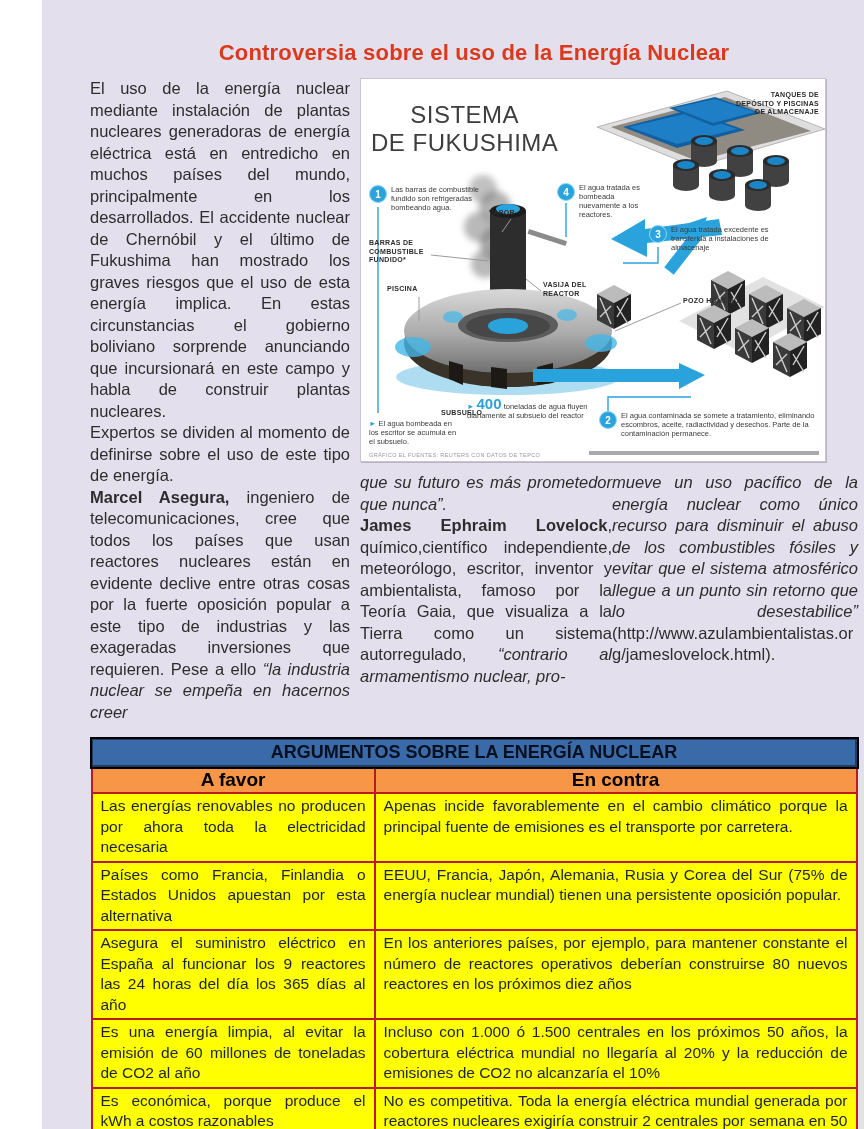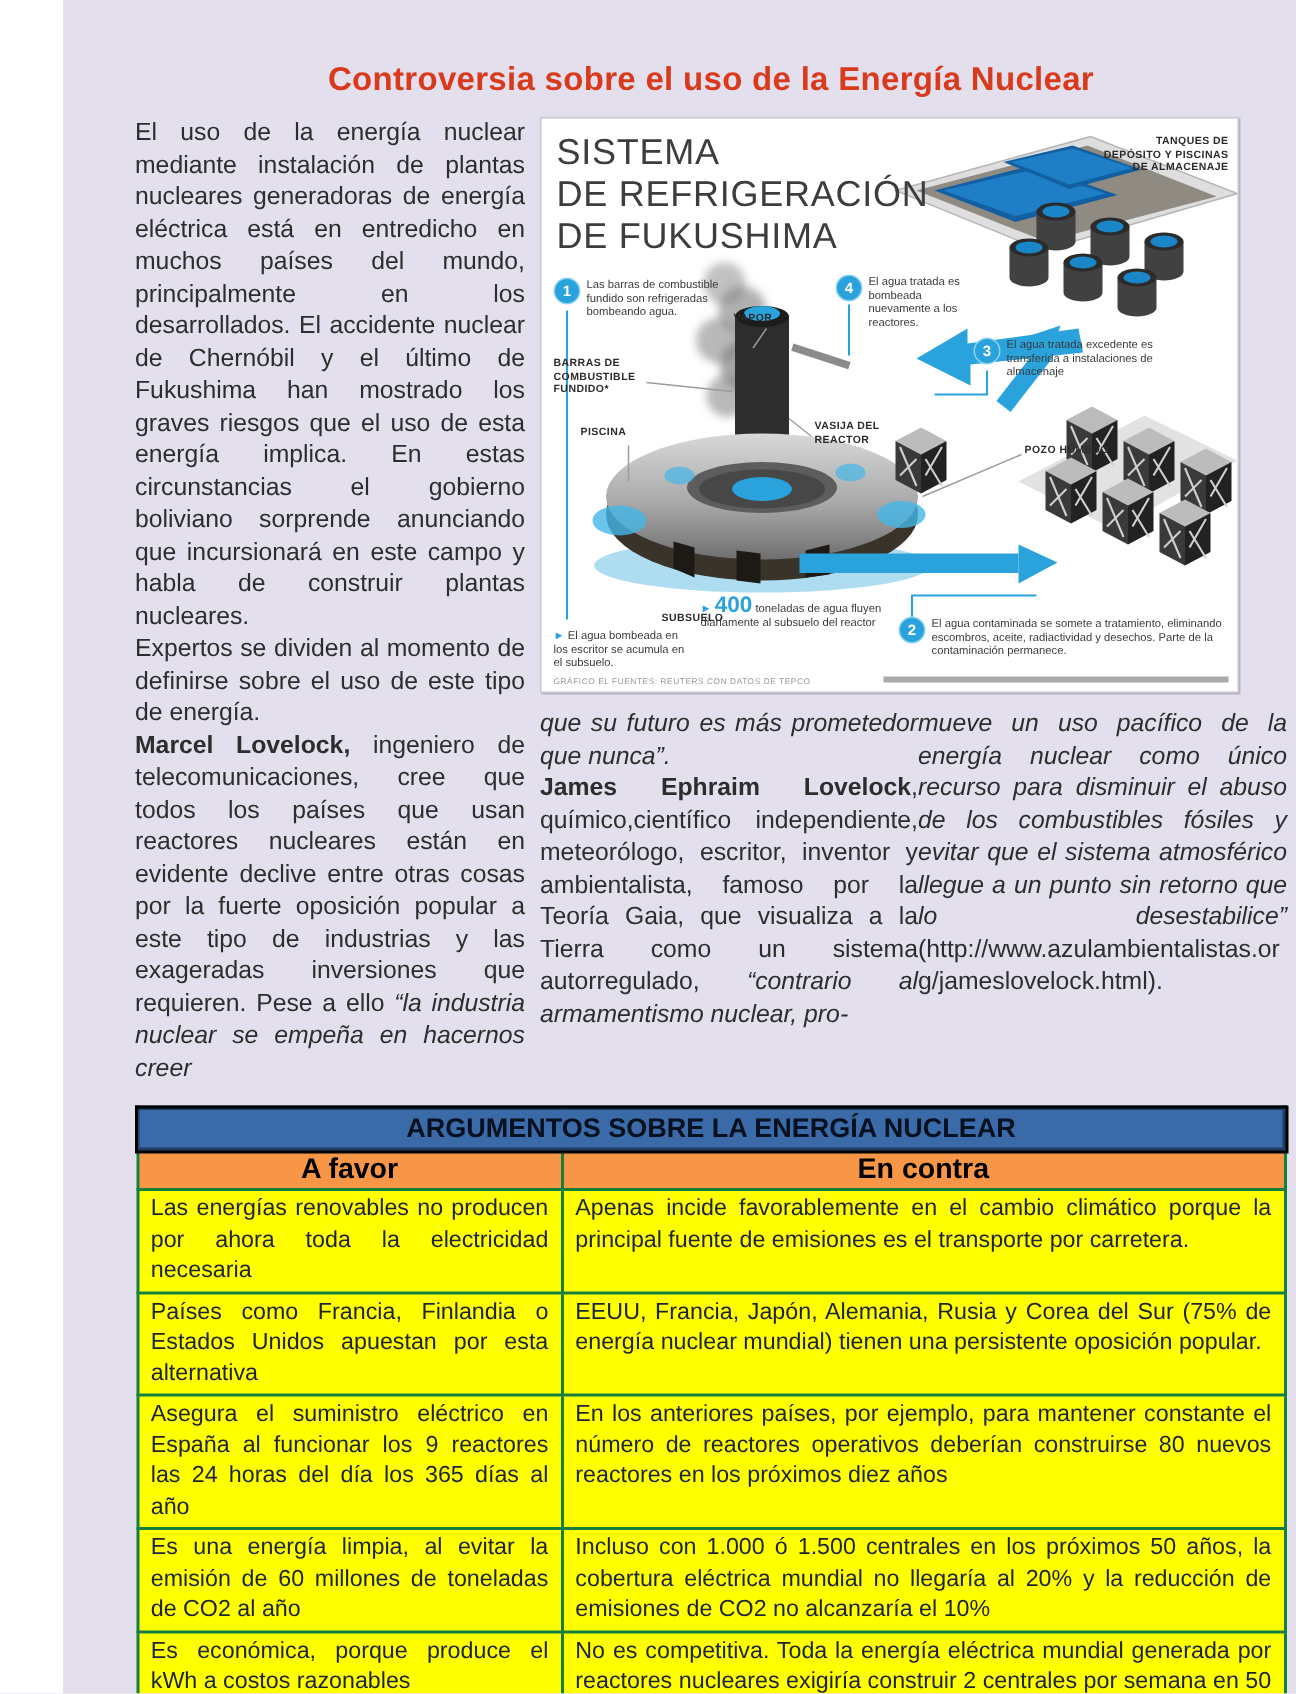--- a/index.html
+++ b/index.html
@@ -41,21 +41,21 @@
   .ig-bullet{color:#2aa3dc;font-weight:bold;}
   .ig-400{font-size:15px;font-weight:bold;color:#2aa3dc;line-height:9px;}
   .ig-credit{font-size:5.5px;color:#979797;letter-spacing:.4px;}
   
   .subcols{display:flex;}
   .col2{width:252px;flex:0 0 252px;}
   .col3{flex:1;min-width:0;}
   
   .table-wrap{margin-top:14px;}
   table.args{border-collapse:collapse;width:100%;table-layout:fixed;}
-  table.args td{border:2px solid #15803d;}
+  table.args td{border:2px solid #b91c1c;}
   .t-title td{
     background:#3a6ba8;border:3px solid #1c3e66 !important;outline:2px solid #000;
     text-align:center;font-weight:bold;font-size:18px;color:#06101f;padding:2px 4px;
   }
   .t-colhead td{
     background:#f79646;text-align:center;font-weight:bold;font-size:19px;
     color:#000;padding:1px 4px;
   }
   td.cell{
     background:#ffff00;font-size:15.5px;line-height:20.5px;color:#1b2335;
@@ -69,21 +69,21 @@
 
 <div class="page">
 
   <h1 class="main-title">Controversia sobre el uso de la Energía Nuclear</h1>
 
   <div class="columns-row">
 
     <div class="col1 body-text">
       <p>El uso de la energía nuclear mediante instalación de plantas nucleares generadoras de energía eléctrica está en entredicho en muchos países del mundo, principalmente en los desarrollados. El accidente nuclear de Chernóbil y el último de Fukushima han mostrado los graves riesgos que el uso de esta energía implica. En estas circunstancias el gobierno boliviano sorprende anunciando que incursionará en este campo y habla de construir plantas nucleares.</p>
       <p>Expertos se dividen al momento de definirse sobre el uso de este tipo de energía.</p>
-      <p><b>Marcel Lovelock,</b><span> ingeniero de telecomunicaciones, cree que todos los países que usan reactores nucleares están en evidente declive entre otras cosas por la fuerte oposición popular a este tipo de industrias y las exageradas inversiones que requieren. Pese a ello </span><i>“la industria nuclear se empeña en hacernos creer</i></p>
+      <p><b>Marcel Asegura,</b><span> ingeniero de telecomunicaciones, cree que todos los países que usan reactores nucleares están en evidente declive entre otras cosas por la fuerte oposición popular a este tipo de industrias y las exageradas inversiones que requieren. Pese a ello </span><i>“la industria nuclear se empeña en hacernos creer</i></p>
     </div>
 
     <div class="right-area">
 
       <div class="infographic">
         <svg width="464" height="382" viewBox="0 0 464 382">
           <defs>
             <linearGradient id="gTorus" x1="0" y1="0" x2="0" y2="1">
               <stop offset="0" stop-color="#d8d8d8"></stop>
                 <stop offset=".55" stop-color="#a9a9a9"></stop>
@@ -234,23 +234,22 @@
             <path d="M150,140 L141,153"></path>
             <path d="M70,176 L127,182"></path>
             <path d="M58,218 V242"></path>
             <path d="M180,212 L165,200"></path>
             <path d="M320,224 L254,252"></path>
           </g>
 
           <rect x="228" y="372" width="230" height="4" fill="#a9a9a9"></rect>
         </svg>
 
-        <div class="ig-abs ig-title" style="left:10px;top:9px;">
+        <div class="ig-abs ig-title" style="left:10px;top:22px;text-align:center;">
           <div>SISTEMA</div>
-          <div>DE REFRIGERACIÓN</div>
           <div>DE FUKUSHIMA</div>
         </div>
 
         <div class="ig-abs ig-label" style="right:6px;top:12px;width:86px;text-align:right;">TANQUES DE DEPÓSITO Y PISCINAS DE ALMACENAJE</div>
 
         <div class="ig-abs ig-step" style="left:8px;top:106px;width:128px;">
           <span class="ig-step-num">1</span>
           <span class="ig-step-text">Las barras de combustible fundido son refrigeradas bombeando agua.</span>
         </div>
 

